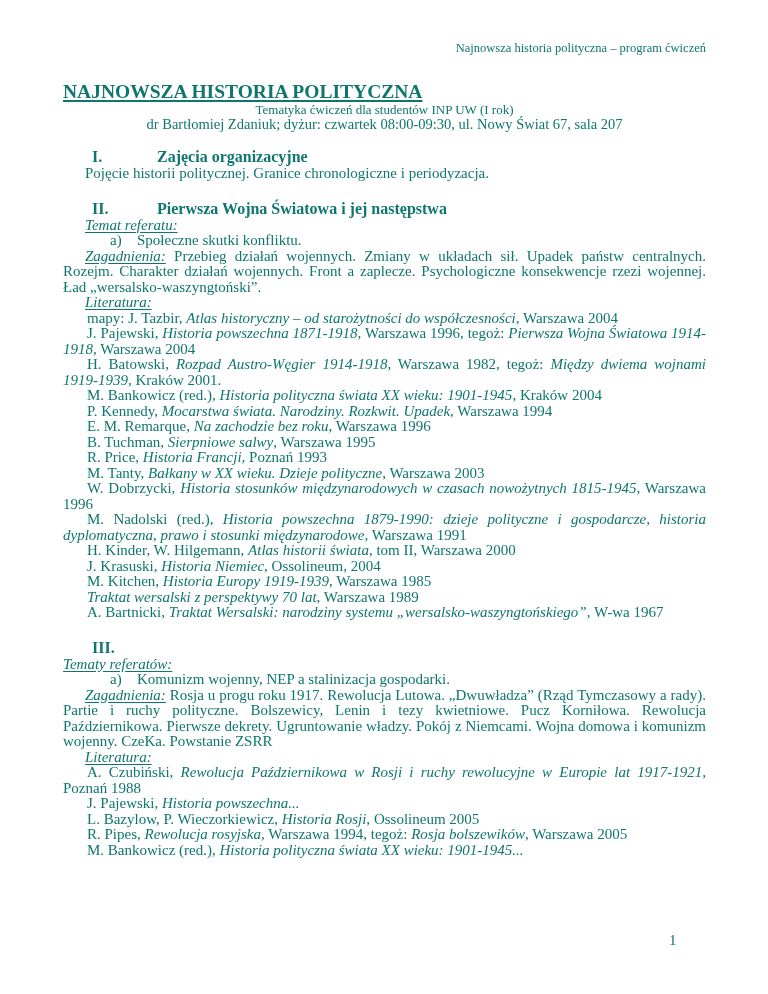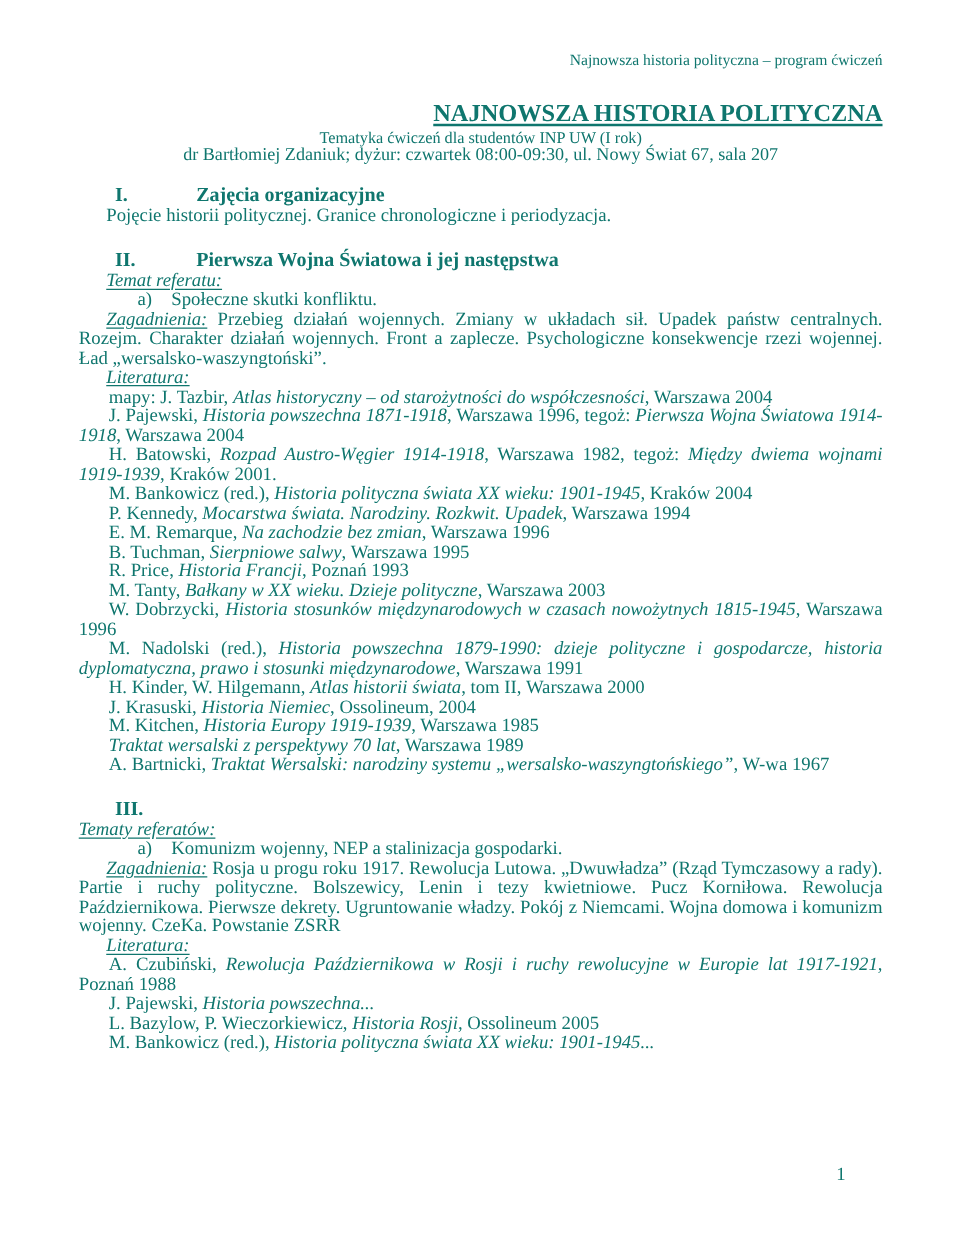--- a/index.html
+++ b/index.html
@@ -11,21 +11,21 @@
     background:#ffffff;
     color:#0f766e;
     font-family:"Liberation Serif", "DejaVu Serif", serif;
     overflow:hidden;
   }
   .doc-header {
     margin:0; text-align:right;
     font-size:12.5px; line-height:15px;
   }
   .title {
-    margin:25px 0 0 0; text-align:right;
+    margin:25px 0 0 0; text-align:left;
     font-size:19.5px; font-weight:bold; line-height:21px;
   }
   .title span { text-decoration:underline; text-decoration-thickness:2px; text-underline-offset:2px; }
   .subtitle { margin:1px 0 0 0; text-align:center; font-size:13px; line-height:14px; }
   .lecturer { margin:0; text-align:center; font-size:14.5px; line-height:15px; }
 
   .sec-head { display:flex; margin-top:18px; font-size:16px; font-weight:bold; line-height:18px; }
   .sec-head.first { margin-top:16px; }
   .sec-num { margin-left:29px; width:65px; flex:0 0 auto; }
   .sec-title { flex:1 1 auto; }
@@ -68,21 +68,21 @@
   <p class="para indent"><span class="label-iu">Temat referatu:</span></p>
   <p class="para topic-line"><span class="topic-marker">a)</span><span>Społeczne skutki konfliktu.</span></p>
   <p class="para just indent"><span class="label-iu">Zagadnienia:</span> <span>Przebieg działań wojennych. Zmiany w układach sił. Upadek państw centralnych. Rozejm. Charakter działań wojennych. Front a zaplecze. Psychologiczne konsekwencje rzezi wojennej. Ład „wersalsko-waszyngtoński”.</span></p>
   <p class="para indent"><span class="label-iu">Literatura:</span></p>
   <div>
       <p class="para bib-item"><span>mapy: J. Tazbir, </span><span class="it">Atlas historyczny – od starożytności do współczesności</span><span>, Warszawa 2004</span></p>
       <p class="para bib-item"><span>J. Pajewski, </span><span class="it">Historia powszechna 1871-1918</span><span>, Warszawa 1996, tegoż: </span><span class="it">Pierwsza Wojna Światowa 1914-1918</span><span>, Warszawa 2004</span></p>
       <p class="para bib-item"><span>H. Batowski, </span><span class="it">Rozpad Austro-Węgier 1914-1918</span><span>, Warszawa 1982, tegoż: </span><span class="it">Między dwiema wojnami 1919-1939</span><span>, Kraków 2001.</span></p>
       <p class="para bib-item"><span>M. Bankowicz (red.), </span><span class="it">Historia polityczna świata XX wieku: 1901-1945</span><span>, Kraków 2004</span></p>
       <p class="para bib-item"><span>P. Kennedy, </span><span class="it">Mocarstwa świata. Narodziny. Rozkwit. Upadek</span><span>, Warszawa 1994</span></p>
-      <p class="para bib-item"><span>E. M. Remarque, </span><span class="it">Na zachodzie bez zmian</span><span>, Warszawa 1996</span></p>
+      <p class="para bib-item"><span>E. M. Remarque, </span><span class="it">Na zachodzie bez roku</span><span>, Warszawa 1996</span></p>
       <p class="para bib-item"><span>B. Tuchman, </span><span class="it">Sierpniowe salwy</span><span>, Warszawa 1995</span></p>
       <p class="para bib-item"><span>R. Price, </span><span class="it">Historia Francji</span><span>, Poznań 1993</span></p>
       <p class="para bib-item"><span>M. Tanty, </span><span class="it">Bałkany w XX wieku. Dzieje polityczne</span><span>, Warszawa 2003</span></p>
       <p class="para bib-item"><span>W. Dobrzycki, </span><span class="it">Historia stosunków międzynarodowych w czasach nowożytnych 1815-1945</span><span>, Warszawa 1996</span></p>
       <p class="para bib-item"><span>M. Nadolski (red.), </span><span class="it">Historia powszechna 1879-1990: dzieje polityczne i gospodarcze, historia dyplomatyczna, prawo i stosunki międzynarodowe</span><span>, Warszawa 1991</span></p>
       <p class="para bib-item"><span>H. Kinder, W. Hilgemann, </span><span class="it">Atlas historii świata</span><span>, tom II, Warszawa 2000</span></p>
       <p class="para bib-item"><span>J. Krasuski, </span><span class="it">Historia Niemiec</span><span>, Ossolineum, 2004</span></p>
       <p class="para bib-item"><span>M. Kitchen, </span><span class="it">Historia Europy 1919-1939</span><span>, Warszawa 1985</span></p>
       <p class="para bib-item"><span class="it">Traktat wersalski z perspektywy 70 lat</span><span>, Warszawa 1989</span></p>
       <p class="para bib-item"><span>A. Bartnicki, </span><span class="it">Traktat Wersalski: narodziny systemu „wersalsko-waszyngtońskiego”</span><span>, W-wa 1967</span></p>
@@ -92,18 +92,19 @@
     <span class="sec-num">III.</span>
   </div>
   <p class="para"><span class="label-iu">Tematy referatów:</span></p>
   <p class="para topic-line"><span class="topic-marker">a)</span><span>Komunizm wojenny, NEP a stalinizacja gospodarki.</span></p>
   <p class="para just indent"><span class="label-iu">Zagadnienia:</span> <span>Rosja u progu roku 1917. Rewolucja Lutowa. „Dwuwładza” (Rząd Tymczasowy a rady). Partie i ruchy polityczne. Bolszewicy, Lenin i tezy kwietniowe. Pucz Korniłowa. Rewolucja Październikowa. Pierwsze dekrety. Ugruntowanie władzy. Pokój z Niemcami. Wojna domowa i komunizm wojenny. CzeKa. Powstanie ZSRR</span></p>
   <p class="para indent"><span class="label-iu">Literatura:</span></p>
   <div>
       <p class="para bib-item"><span>A. Czubiński, </span><span class="it">Rewolucja Październikowa w Rosji i ruchy rewolucyjne w Europie lat 1917-1921,</span><span> Poznań 1988</span></p>
       <p class="para bib-item"><span>J. Pajewski, </span><span class="it">Historia powszechna...</span></p>
       <p class="para bib-item"><span>L. Bazylow, P. Wieczorkiewicz, </span><span class="it">Historia Rosji,</span><span> Ossolineum 2005</span></p>
+      <p class="para bib-item"><span>R. Pipes, </span><span class="it">Rewolucja rosyjska</span><span>, Warszawa 1994, tegoż: </span><span class="it">Rosja bolszewików</span><span>, Warszawa 2005</span></p>
       <p class="para bib-item"><span>M. Bankowicz (red.), </span><span class="it">Historia polityczna świata XX wieku: 1901-1945...</span></p>
     </div>
 
   <div class="page-number">1</div>
 
 </div>
 
 </body></html>

